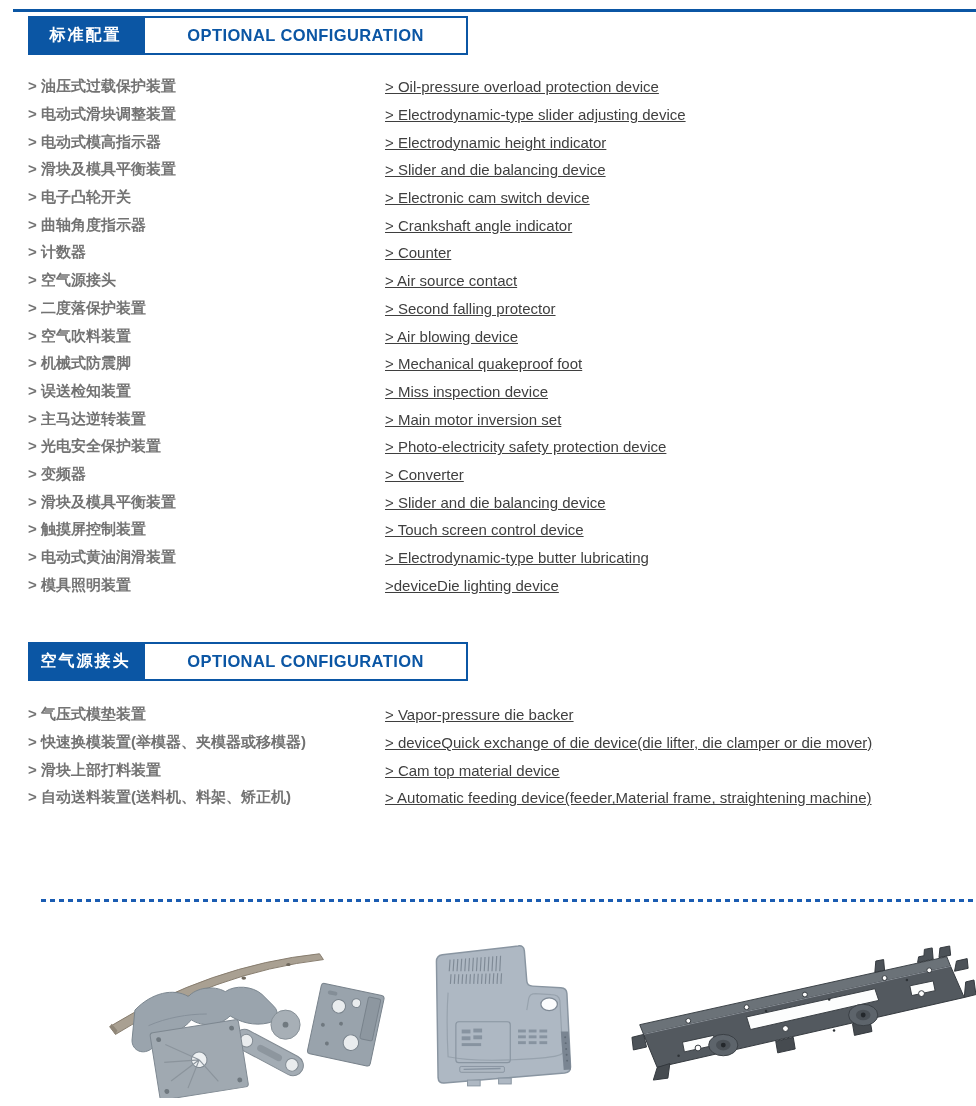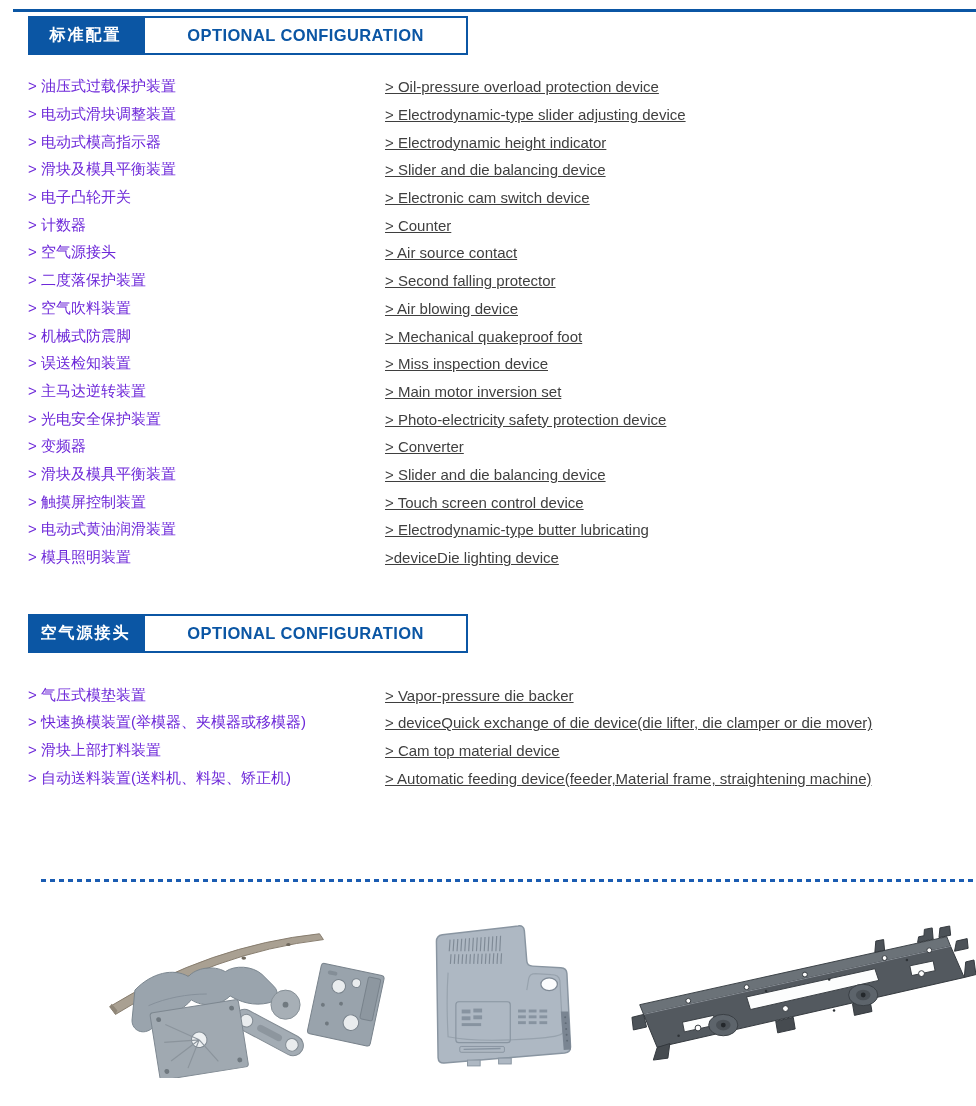--- a/index.html
+++ b/index.html
@@ -31,25 +31,25 @@
     width: 325px; border: 2px solid #0b56a4; background: #ffffff;
     color: #0b56a4; font-weight: bold; font-size: 16.5px; letter-spacing: 0.4px;
     display: flex; align-items: center; justify-content: center;
   }
 
   .cfg-list { margin-top: 18px; }
   .cfg-row {
     display: grid; grid-template-columns: 357px 1fr;
     height: 27.7px; align-items: center;
   }
-  .cfg-row .cn { font-size: 15px; font-weight: normal; color: #6d28d9; white-space: nowrap; }
+  .cfg-row .cn { font-size: 15px; font-weight: bold; color: #737373; white-space: nowrap; }
   .cfg-row .en { font-size: 15px; color: #3f3f3f; white-space: nowrap; text-decoration: underline; }
 
   .header-optional { margin-top: 43px; }
-  .list-optional { margin-top: 28px; }
+  .list-optional { margin-top: 20px; }
 
   .dashed-rule {
     margin-top: 87px; margin-left: 13px; margin-right: 0;
     height: 3px;
     background: repeating-linear-gradient(90deg, #1a5cb2 0 5px, transparent 5px 9px);
   }
 
   .photos {
     margin-top: 26px; margin-left: 70px;
     display: flex; align-items: center; gap: 28px;
@@ -83,20 +83,24 @@
             <div class="cn">&gt; 电动式模高指示器</div>
             <div class="en">&gt; Electrodynamic height indicator</div>
           </div>
           <div class="cfg-row">
             <div class="cn">&gt; 滑块及模具平衡装置</div>
             <div class="en">&gt; Slider and die balancing device</div>
           </div>
           <div class="cfg-row">
             <div class="cn">&gt; 电子凸轮开关</div>
             <div class="en">&gt; Electronic cam switch device</div>
+          </div>
+          <div class="cfg-row">
+            <div class="cn">&gt; 曲轴角度指示器</div>
+            <div class="en">&gt; Crankshaft angle indicator</div>
           </div>
           <div class="cfg-row">
             <div class="cn">&gt; 计数器</div>
             <div class="en">&gt; Counter</div>
           </div>
           <div class="cfg-row">
             <div class="cn">&gt; 空气源接头</div>
             <div class="en">&gt; Air source contact</div>
           </div>
           <div class="cfg-row">

